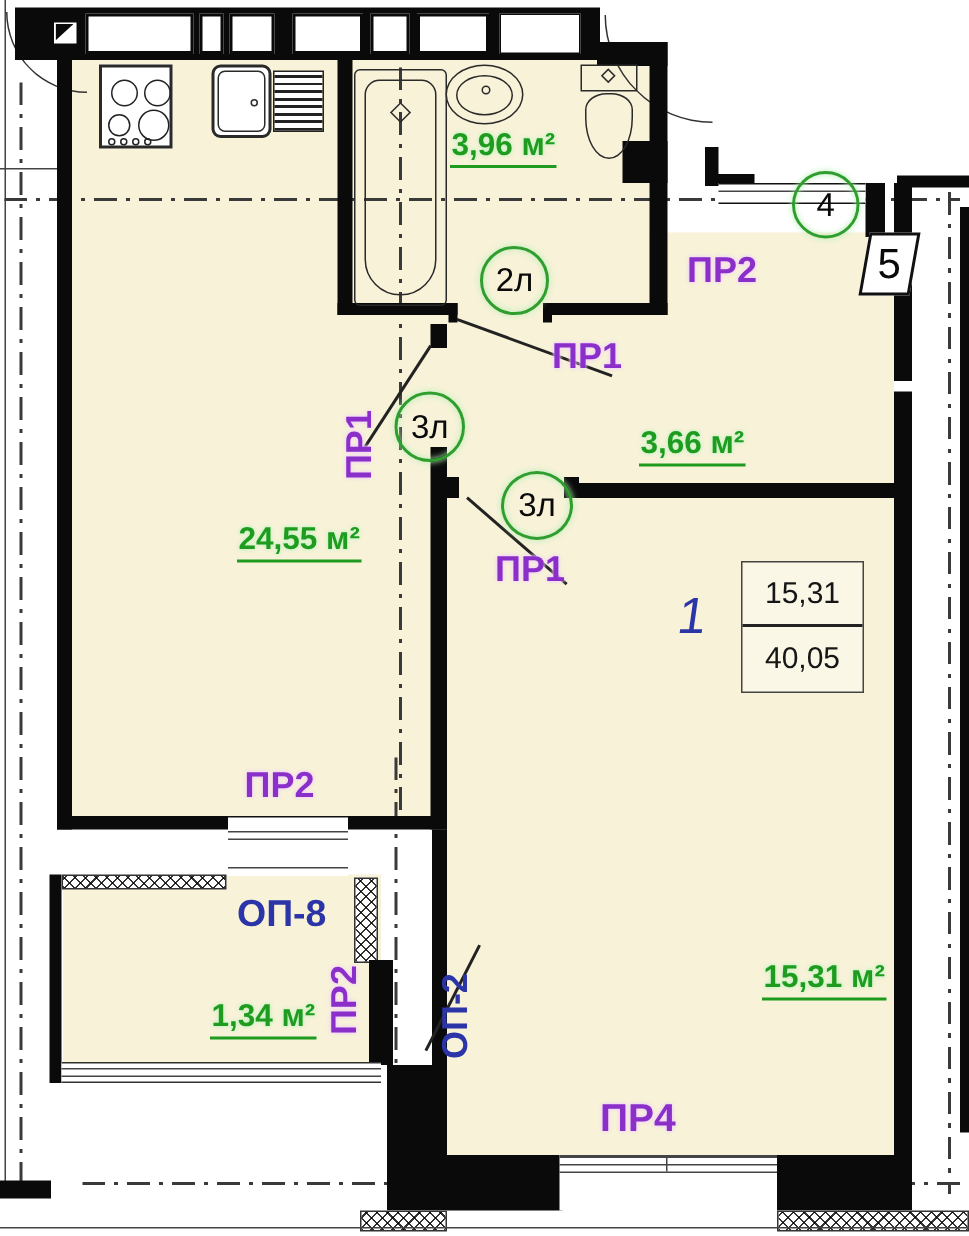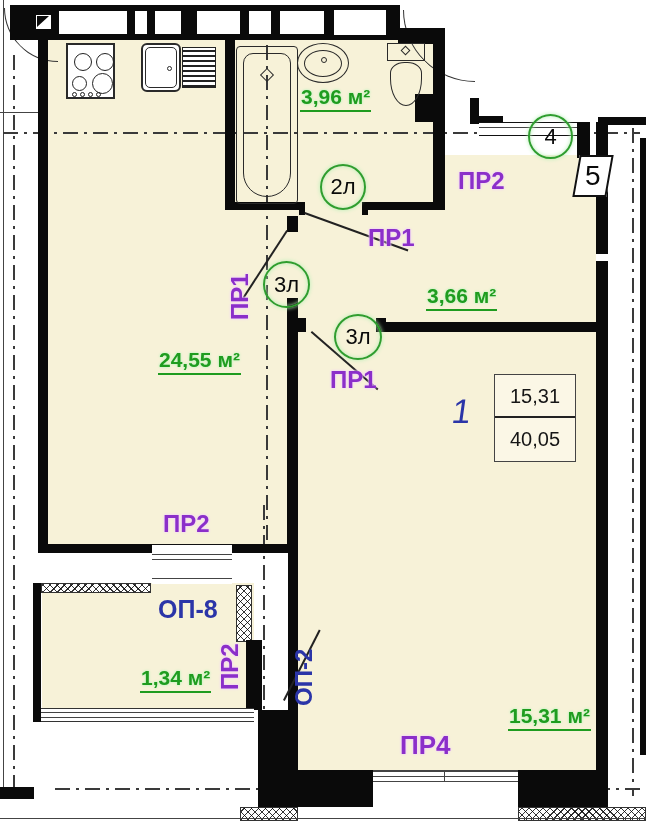--- a/index.html
+++ b/index.html
@@ -184,21 +184,21 @@
     </div>
 
   <div class="flag">
     <span>5</span>
     </div>
 
   <div class="glabel" style="left:300px;top:85px;">3,96 м²</div>
   <div class="glabel" style="left:426px;top:284px;">3,66 м²</div>
   <div class="glabel" style="left:158px;top:348px;">24,55 м²</div>
   <div class="glabel" style="left:140px;top:666px;">1,34 м²</div>
-  <div class="glabel" style="left:508px;top:704px;">15,31 м²</div>
+  <div class="glabel" style="left:508px;top:640px;">15,31 м²</div>
 
   <div class="plabel" style="left:368px;top:224px;">ПР1</div>
   <div class="plabel vtext" style="left:226px;top:256px;height:64px;">ПР1</div>
   <div class="plabel" style="left:330px;top:366px;">ПР1</div>
   <div class="plabel" style="left:458px;top:167px;">ПР2</div>
   <div class="plabel" style="left:163px;top:510px;">ПР2</div>
   <div class="plabel vtext" style="left:216px;top:624px;height:66px;">ПР2</div>
   <div class="plabel" style="left:400px;top:730px;font-size:26px;">ПР4</div>
 
   <div class="blabel" style="left:158px;top:595px;">ОП-8</div>

